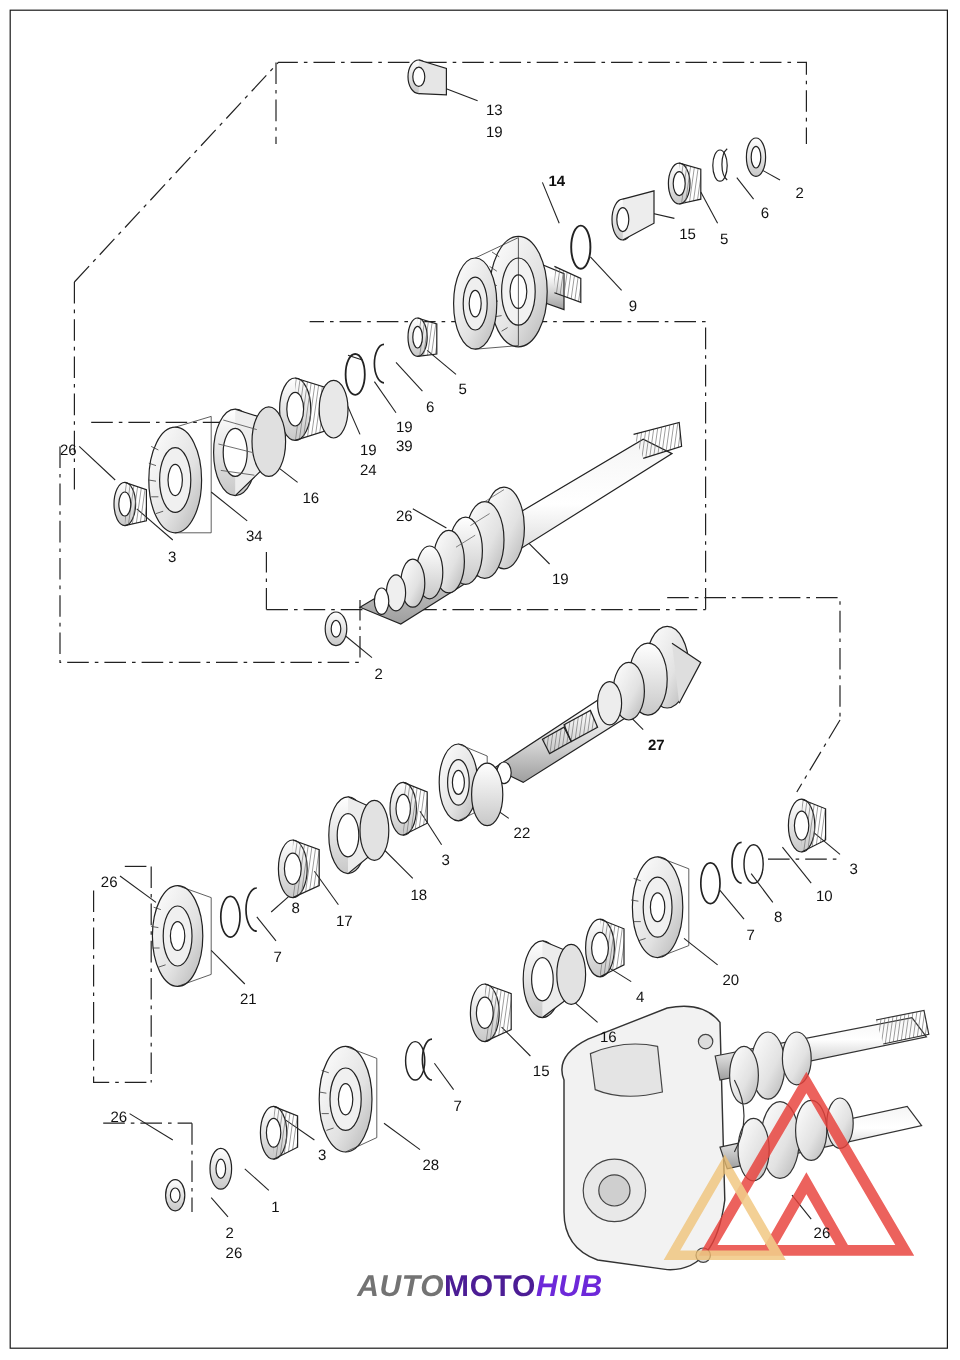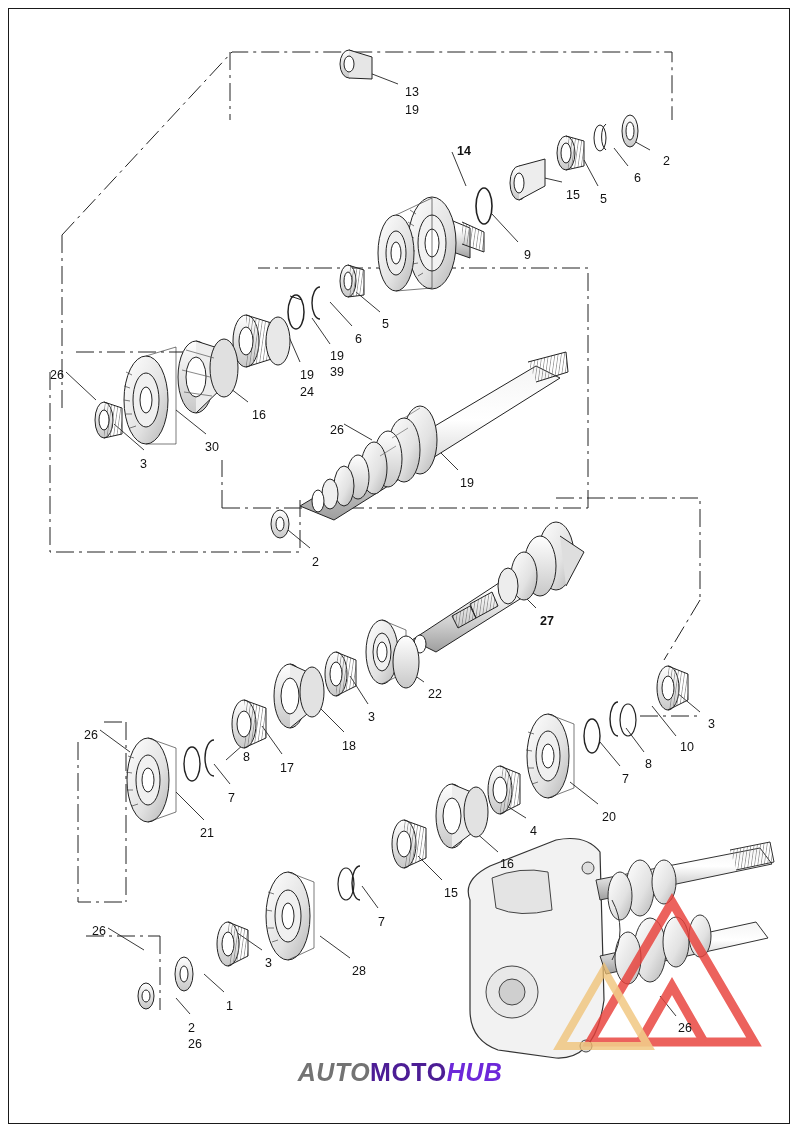--- a/index.html
+++ b/index.html
@@ -376,21 +376,21 @@
       <div class="lbl" style="left: 600px; top: 193px;">5</div>
       <div class="lbl" style="left: 566px; top: 189px;">15</div>
       <div class="lbl" style="left: 524px; top: 249px;">9</div>
       <div class="lbl" style="left: 382px; top: 318px;">5</div>
       <div class="lbl" style="left: 355px; top: 333px;">6</div>
       <div class="lbl" style="left: 330px; top: 350px;">19</div>
       <div class="lbl" style="left: 330px; top: 366px;">39</div>
       <div class="lbl" style="left: 300px; top: 369px;">19</div>
       <div class="lbl" style="left: 300px; top: 386px;">24</div>
       <div class="lbl" style="left: 252px; top: 409px;">16</div>
-      <div class="lbl" style="left: 205px; top: 441px;">30</div>
+      <div class="lbl" style="left: 205px; top: 441px;">34</div>
       <div class="lbl" style="left: 50px; top: 369px;">26</div>
       <div class="lbl" style="left: 140px; top: 458px;">3</div>
       <div class="lbl" style="left: 330px; top: 424px;">26</div>
       <div class="lbl" style="left: 460px; top: 477px;">19</div>
       <div class="lbl" style="left: 312px; top: 556px;">2</div>
       <div class="lbl" style="left: 540px; top: 615px; font-weight: bold;">27</div>
       <div class="lbl" style="left: 428px; top: 688px;">22</div>
       <div class="lbl" style="left: 368px; top: 711px;">3</div>
       <div class="lbl" style="left: 342px; top: 740px;">18</div>
       <div class="lbl" style="left: 280px; top: 762px;">17</div>

